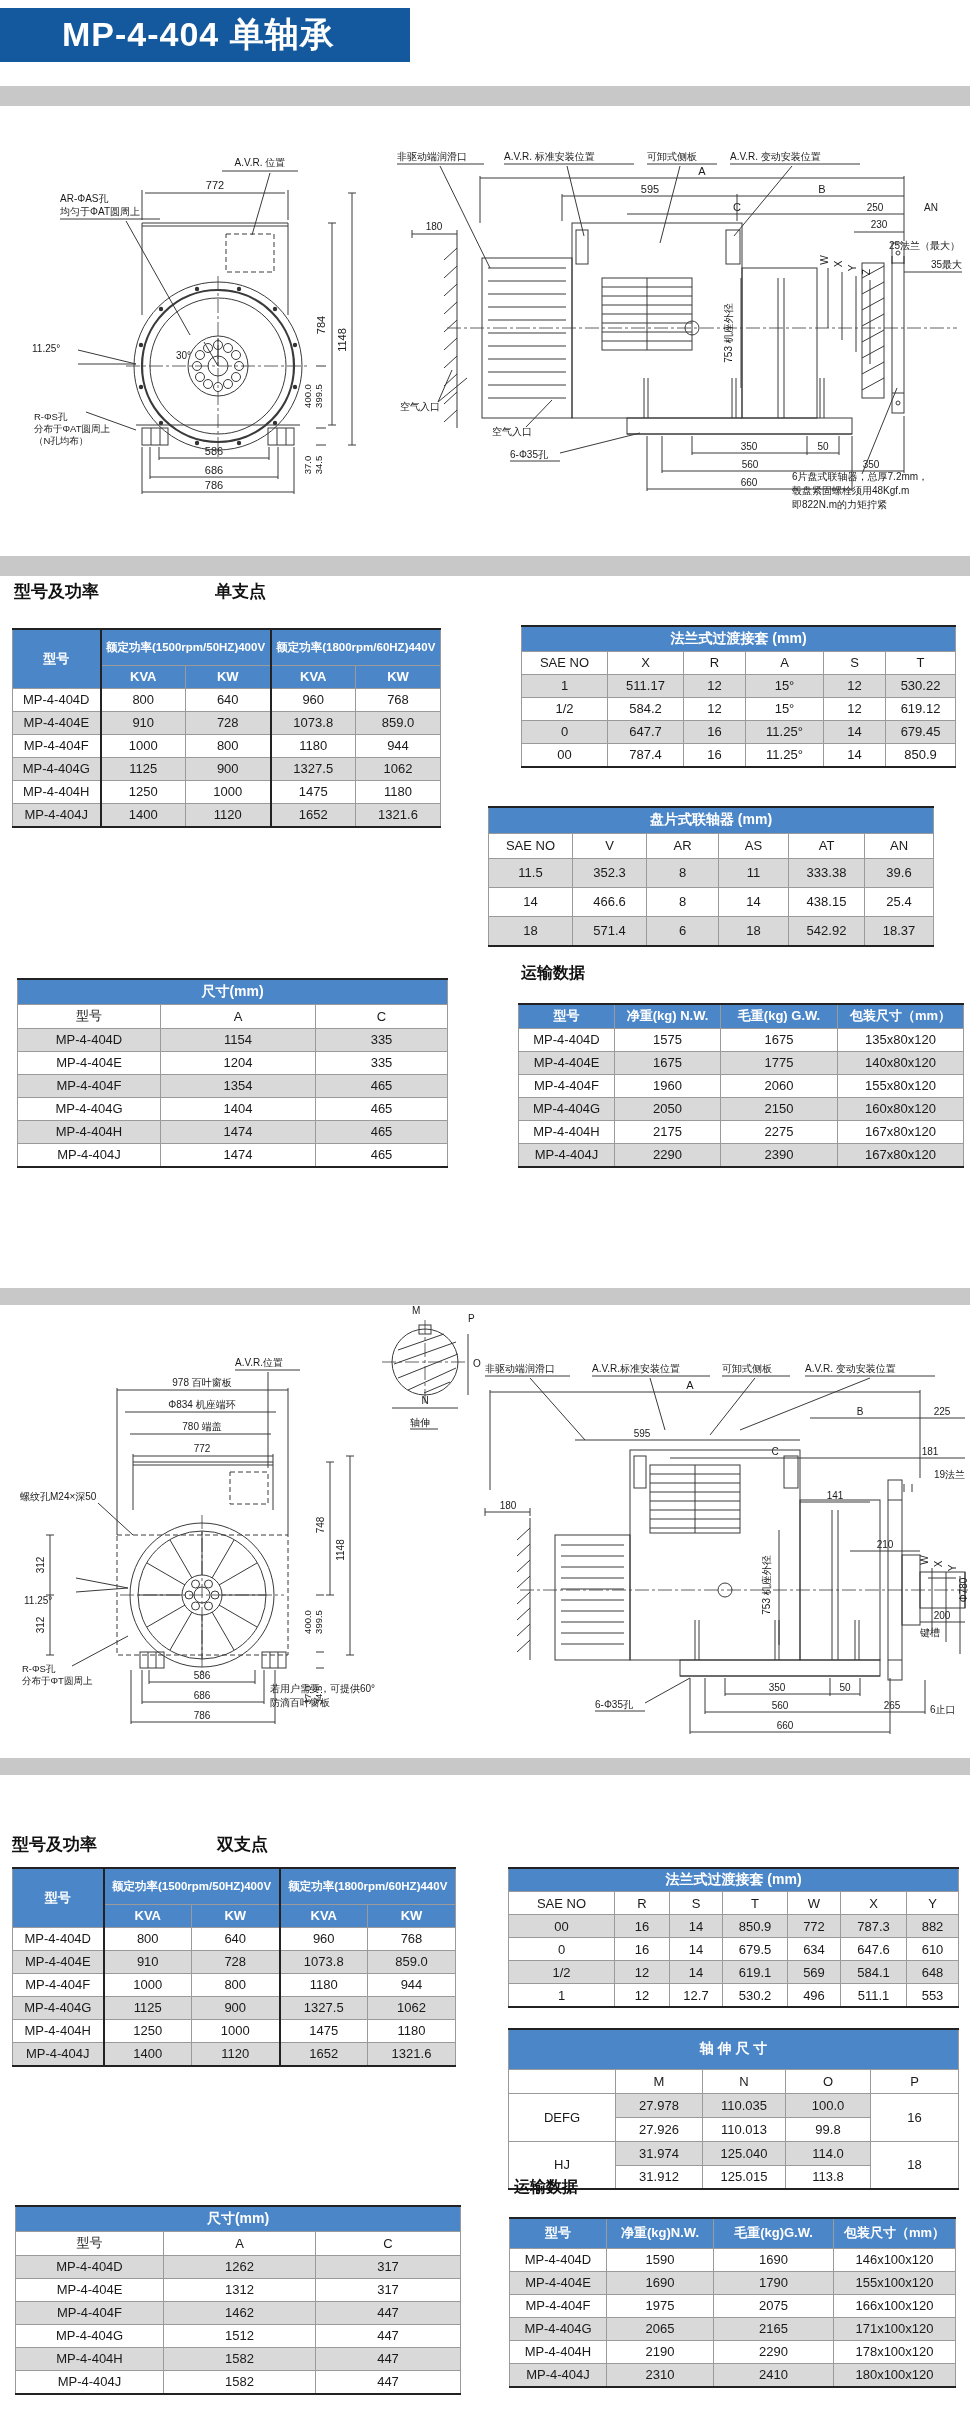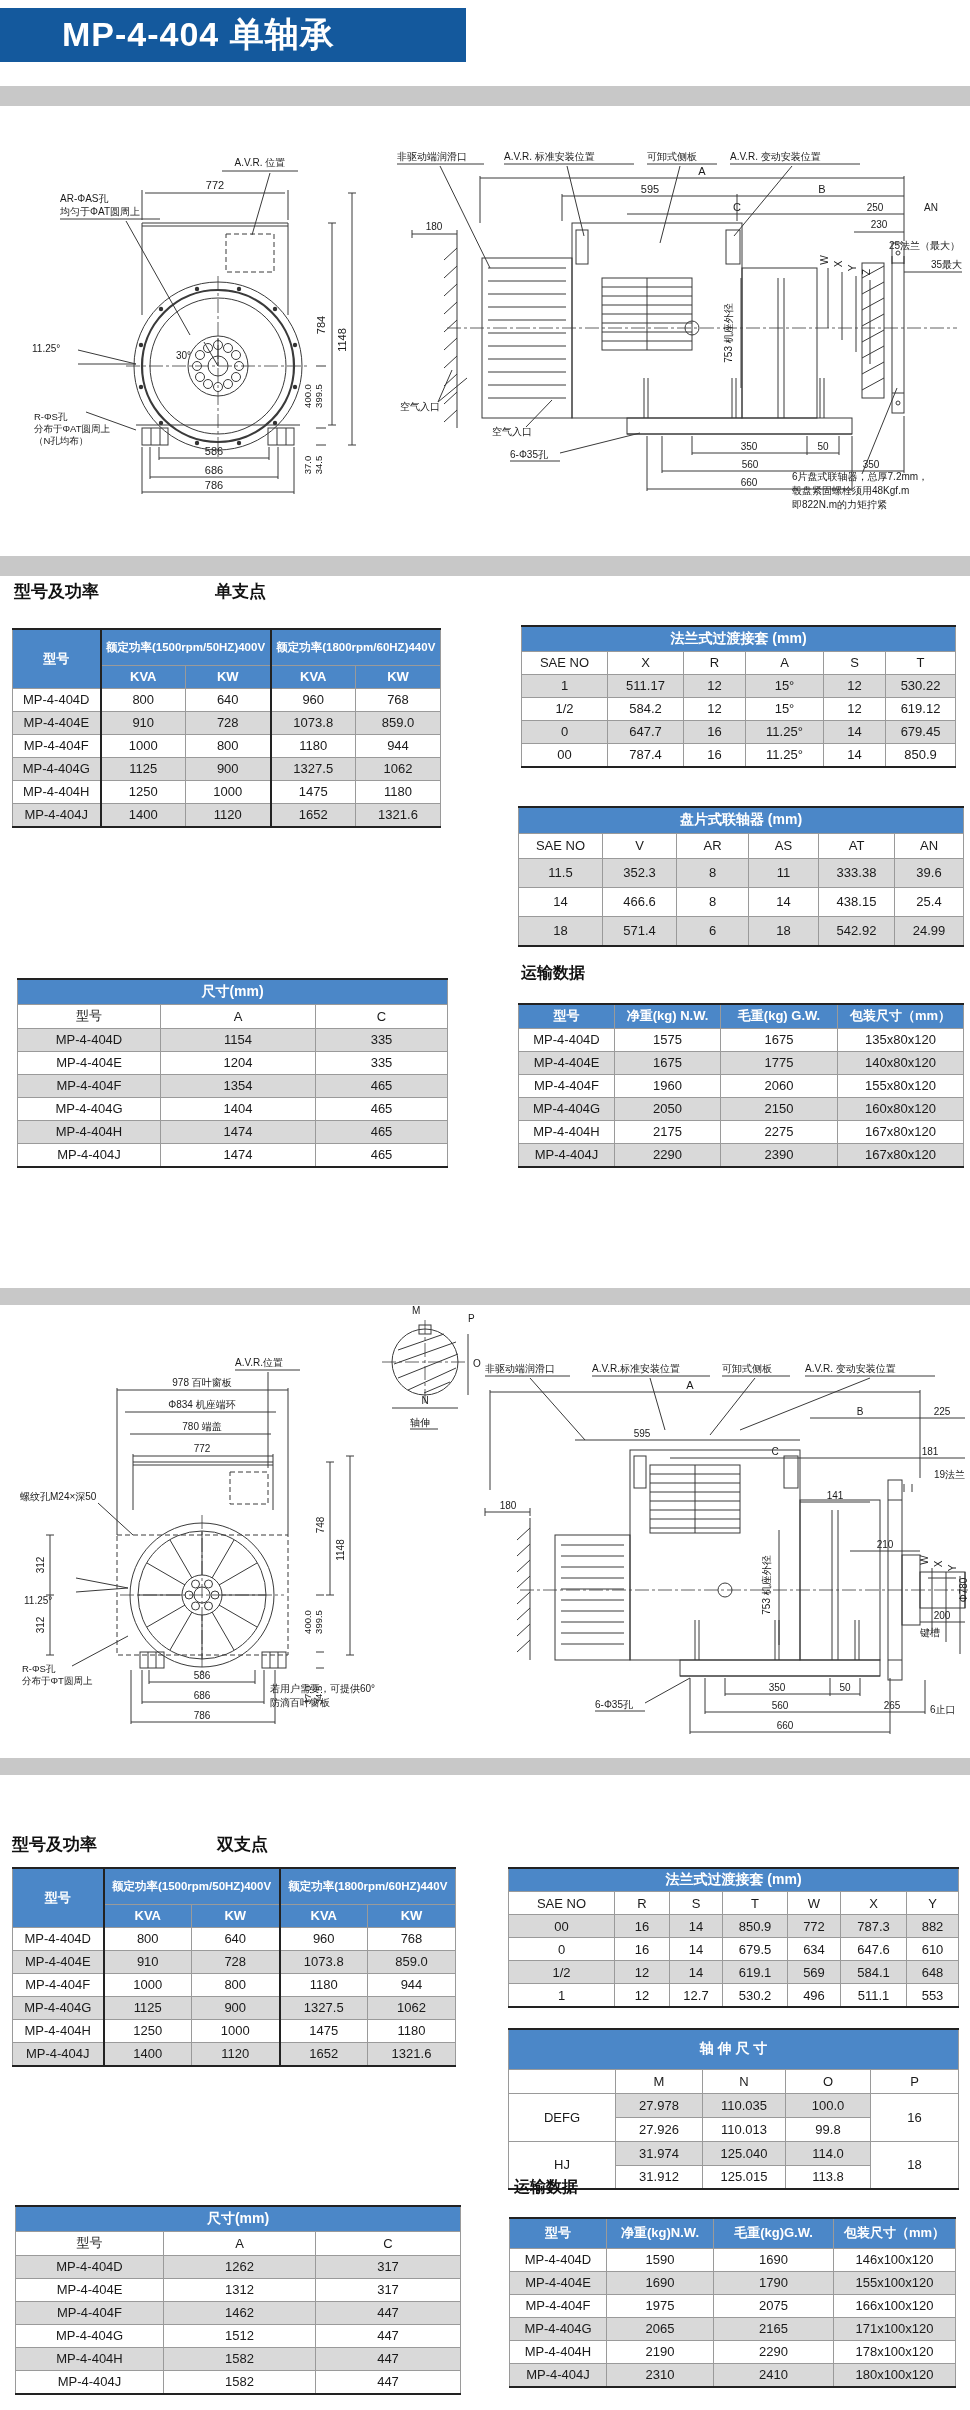--- a/index.html
+++ b/index.html
@@ -30,21 +30,21 @@
   .dw .sm{font-size:10px;}
   .dw .xs{font-size:9.5px;}
   .mid{text-anchor:middle;}
   .end{text-anchor:end;}
 </style>
 </head>
 <body>
 
 <div class="sheet">
 
-  <div class="banner" style="top:8px;width:466px;">MP-4-404 单轴承</div>
+  <div class="banner" style="top:8px;width:410px;">MP-4-404 单轴承</div>
   <div class="divider" style="top:86px;height:20px;"></div>
   <div class="divider" style="top:556px;height:20px;"></div>
   <div class="divider" style="top:1288px;height:17px;"></div>
   <div class="divider" style="top:1758px;height:17px;"></div>
 
   <svg class="dw" style="left:30px;top:140px;" width="330" height="370" viewBox="0 0 330 370">
     <path class="ln" d="M112,80 V50 M258,80 V50 M115,53 H255"></path>
     <text x="185" y="49" class="mid">772</text>
     <text x="230" y="26" class="mid sm">A.V.R. 位置</text>
     <path class="ln" d="M192,31 H268 M240,33 L222,95"></path>
@@ -308,21 +308,21 @@
           <td>00</td>
           <td>787.4</td>
           <td>16</td>
           <td>11.25°</td>
           <td>14</td>
           <td>850.9</td>
         </tr>
       </tbody>
   </table>
 
-  <table class="tbl" style="left:518px;top:806px;width:445px;">
+  <table class="tbl" style="left:488px;top:806px;width:445px;">
     <colgroup>
         <col style="width:84px">
         <col style="width:74px">
         <col style="width:72px">
         <col style="width:70px">
         <col style="width:76px">
         <col style="width:69px">
       </colgroup>
     <thead>
       <tr style="height:26px">
@@ -353,21 +353,21 @@
           <td>14</td>
           <td>438.15</td>
           <td>25.4</td>
         </tr>
         <tr>
           <td>18</td>
           <td>571.4</td>
           <td>6</td>
           <td>18</td>
           <td>542.92</td>
-          <td>24.99</td>
+          <td>18.37</td>
         </tr>
       </tbody>
   </table>
 
   <table class="tbl" style="left:17px;top:978px;width:430px;">
     <colgroup>
         <col style="width:143px">
         <col style="width:155px">
         <col style="width:132px">
       </colgroup>

